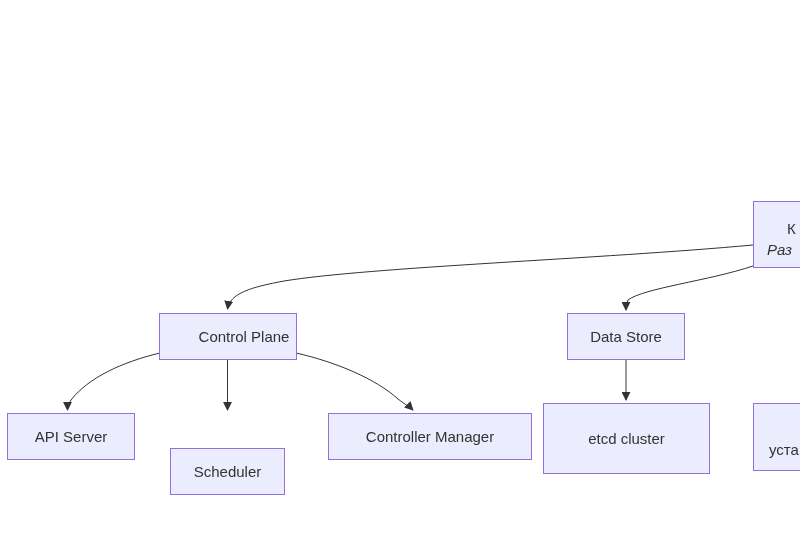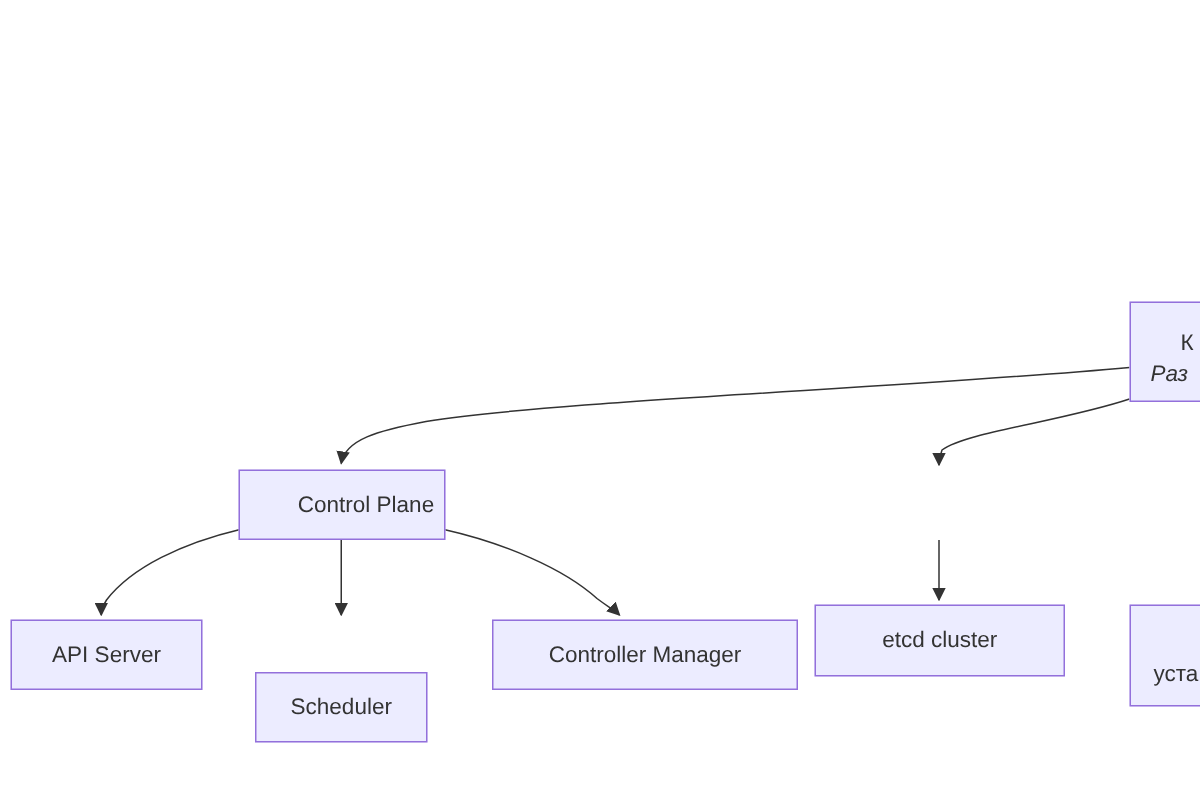--- a/index.html
+++ b/index.html
@@ -80,34 +80,37 @@
 
   <div class="node clipped" style="left:753px; top:201px; width:177px; height:67px;">
     <span class="frag" style="left:33px; top:17px;">К</span>
     <span class="frag" style="left:13px; top:38px;font-style:italic;">Раз</span>
   </div>
 
   <div class="node" style="left:159px; top:313px; width:138px; height:47px;padding-left:32px;">
     <span>Control Plane</span>
   </div>
 
+  <div class="node" style="left:567px; top:313px; width:118px; height:47px;">
+    <span>Data Store</span>
+  </div>
 
   <div class="node" style="left:7px; top:413px; width:128px; height:47px;">
     <span>API Server</span>
   </div>
 
   <div class="node" style="left:170px; top:413px; width:115px; height:47px;margin-top:35px;">
     <span>Scheduler</span>
   </div>
 
   <div class="node" style="left:328px; top:413px; width:204px; height:47px;text-align:right;">
     <span>Controller Manager</span>
   </div>
 
-  <div class="node" style="left:543px; top:403px; width:167px; height:48px;">
+  <div class="node" style="left:543px; top:403px; width:167px; height:71px;">
     <span>etcd cluster</span>
   </div>
 
   <div class="node clipped" style="left:753px; top:403px; width:177px; height:68px;">
     <span class="frag" style="left:15px; top:36px;">уста</span>
   </div>
 
 </div>
 
 </body></html>

